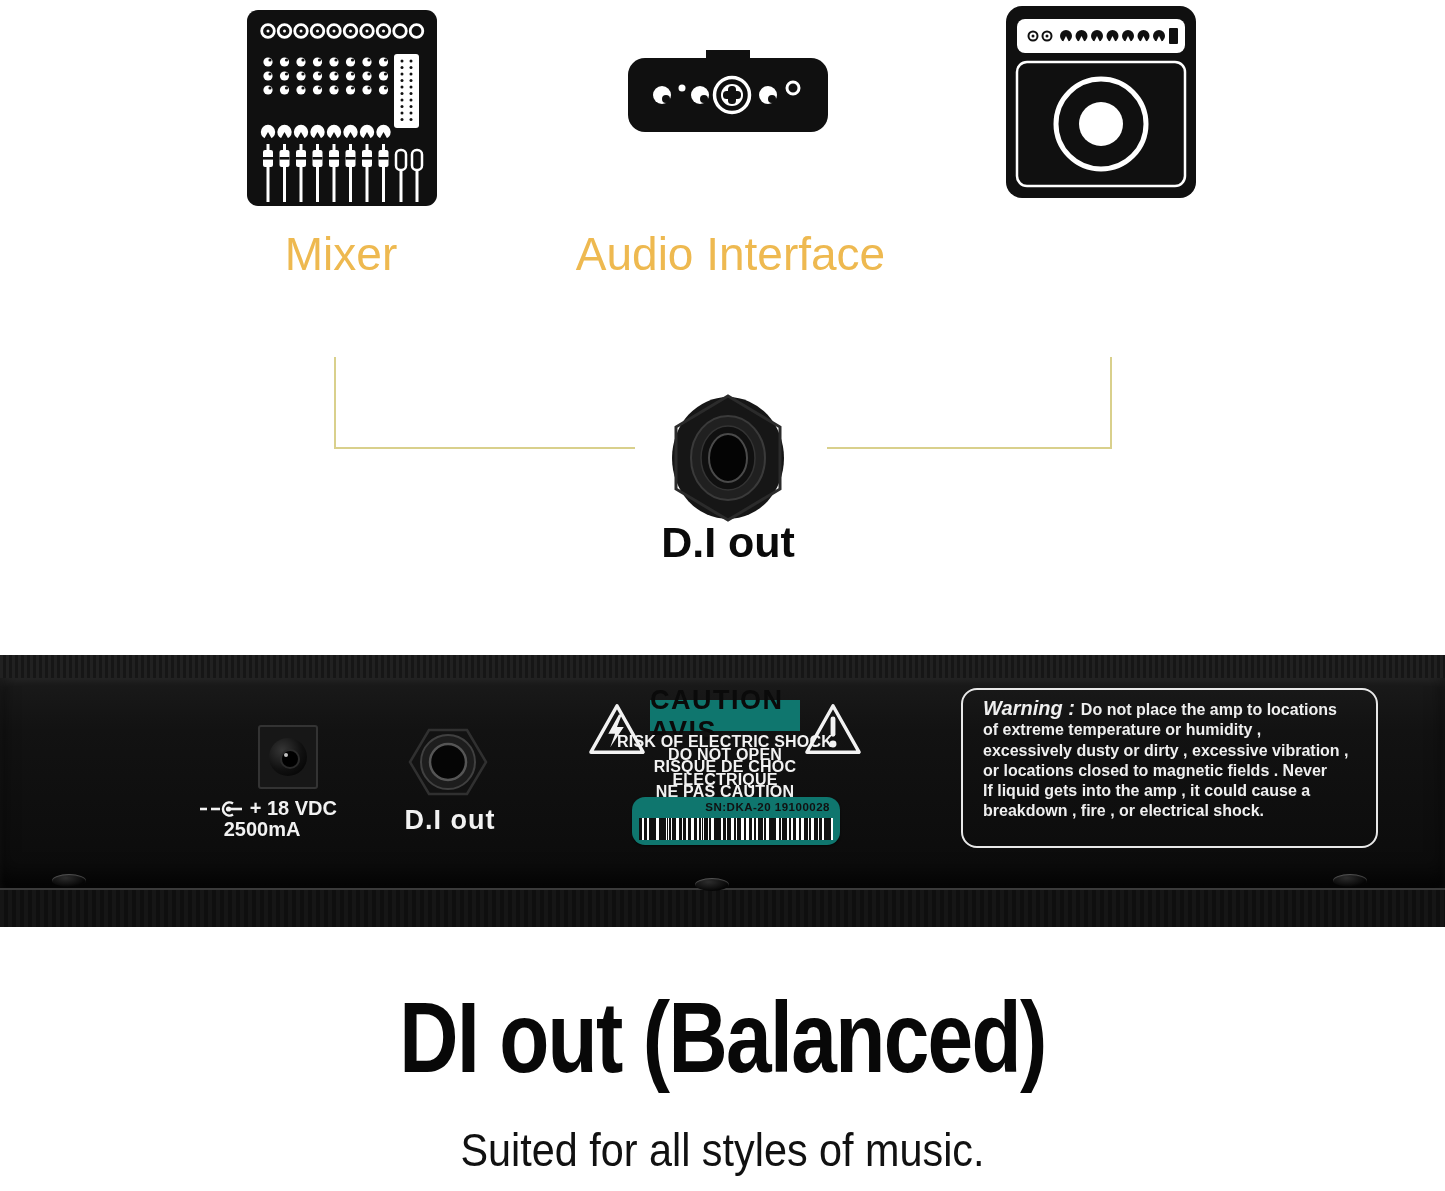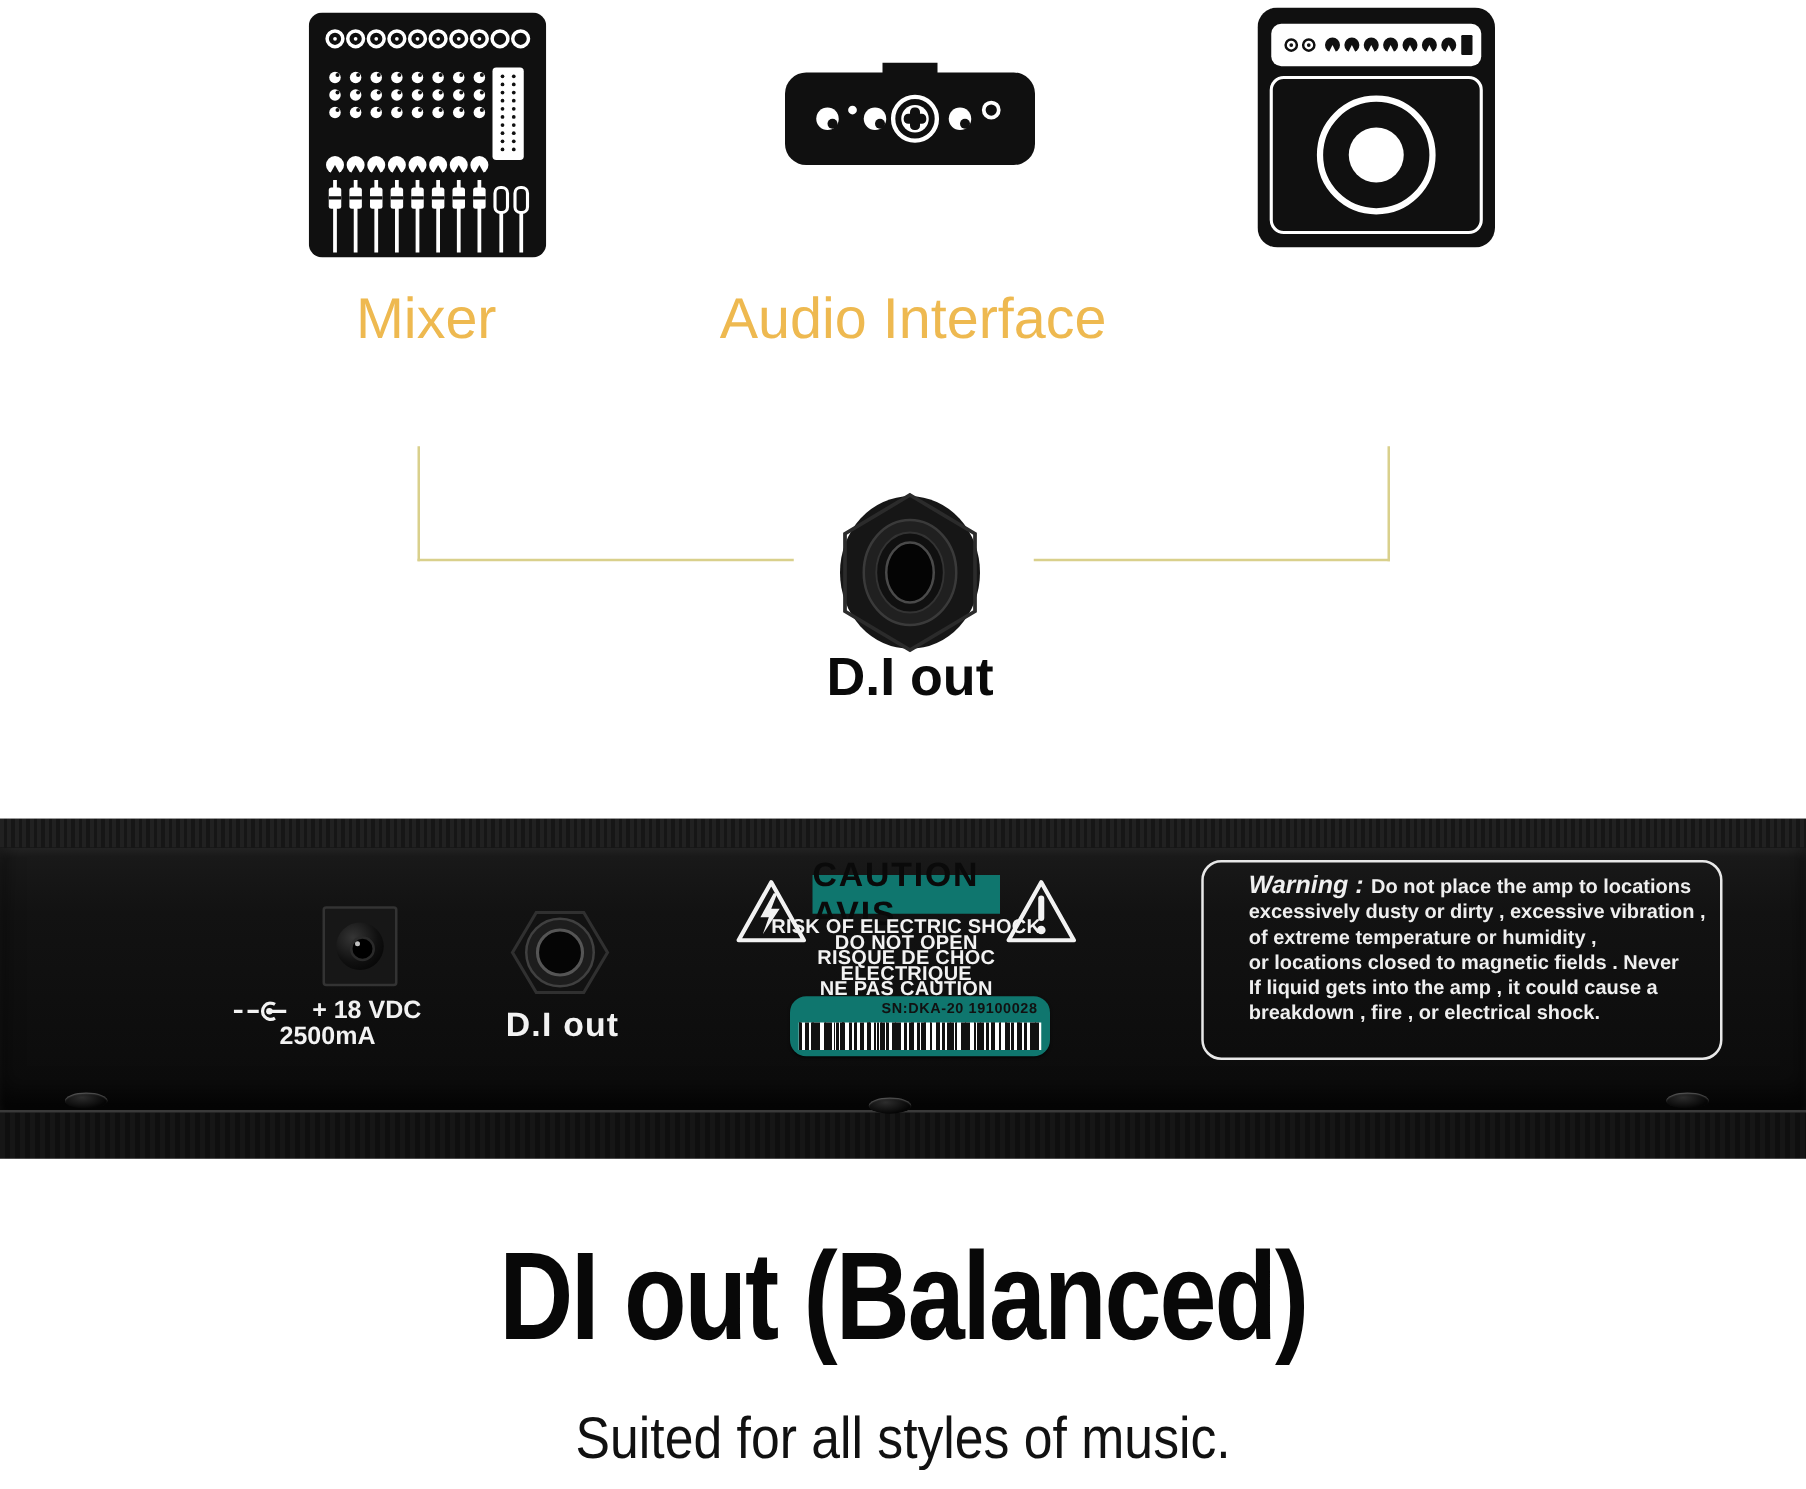--- a/index.html
+++ b/index.html
@@ -67,21 +67,21 @@
   }
   .dc-jack .glint{
     position:absolute;left:15px;top:15px;width:4px;height:4px;border-radius:50%;
     background:rgba(255,255,255,0.75);
   }
 
   .power-text{
     position:absolute;left:187px;top:143px;width:150px;text-align:center;
     color:#f2f2f2;font-weight:700;font-size:20px;line-height:21px;
   }
-  .power-line{display:flex;align-items:center;justify-content:space-between;gap:4px;}
+  .power-line{display:flex;align-items:center;justify-content:flex-end;gap:4px;}
 
   .panel-di-label{
     position:absolute;left:388px;top:150px;width:124px;text-align:center;
     color:#f2f2f2;font-weight:700;font-size:27px;letter-spacing:1px;
   }
 
   .caution-box{
     position:absolute;left:650px;top:45px;width:150px;height:31px;background:#0f766e;
     display:flex;align-items:center;justify-content:center;
     font-size:27px;font-weight:700;color:#0a0a0a;letter-spacing:1.5px;word-spacing:10px;
@@ -102,21 +102,21 @@
   .sn-barcode{
     position:absolute;left:7px;right:7px;top:21px;bottom:5px;background-color:#fff;
     background-image:
       repeating-linear-gradient(90deg,#111 0 2px,transparent 2px 5px),
       repeating-linear-gradient(90deg,#111 0 1px,transparent 1px 7px),
       repeating-linear-gradient(90deg,#111 0 3px,transparent 3px 11px);
   }
 
   .warning-box{
     position:absolute;left:961px;top:33px;width:417px;height:160px;box-sizing:border-box;
-    border:2px solid #e8e8e8;border-radius:16px;padding:8px 0 0 36px;
+    border:2px solid #e8e8e8;border-radius:16px;padding:8px 0 0 20px;
     color:#efefef;font-weight:700;font-size:16px;line-height:20.3px;
   }
   .warning-box .wline{white-space:nowrap;}
   .warning-title{font-style:italic;font-size:20px;padding-right:6px;}
 
   
   .heading{
     position:absolute;left:0;top:980px;width:1445px;text-align:center;
     font-size:100px;font-weight:700;letter-spacing:-2px;color:#080808;
     transform:scaleX(0.82);transform-origin:center;white-space:nowrap;
@@ -426,22 +426,22 @@
 
     <div class="sn-label">
       <div class="sn-text">SN:DKA-20 19100028</div>
       <div class="sn-barcode"></div>
     </div>
 
     <div class="warning-box">
       <div class="wline">
         <span class="warning-title">Warning :</span><span>Do not place the amp to locations</span>
       </div>
+      <div class="wline">of extreme temperature or humidity ,</div>
       <div class="wline">excessively dusty or dirty , excessive vibration ,</div>
-      <div class="wline">of extreme temperature or humidity ,</div>
       <div class="wline">or locations closed to magnetic fields . Never</div>
       <div class="wline">If liquid gets into the amp , it could cause a</div>
       <div class="wline">breakdown , fire , or electrical shock.</div>
     </div>
   </div>
 
   <div class="heading">DI out (Balanced)</div>
   <div class="subheading">Suited for all styles of music.</div>
 
 </div>

